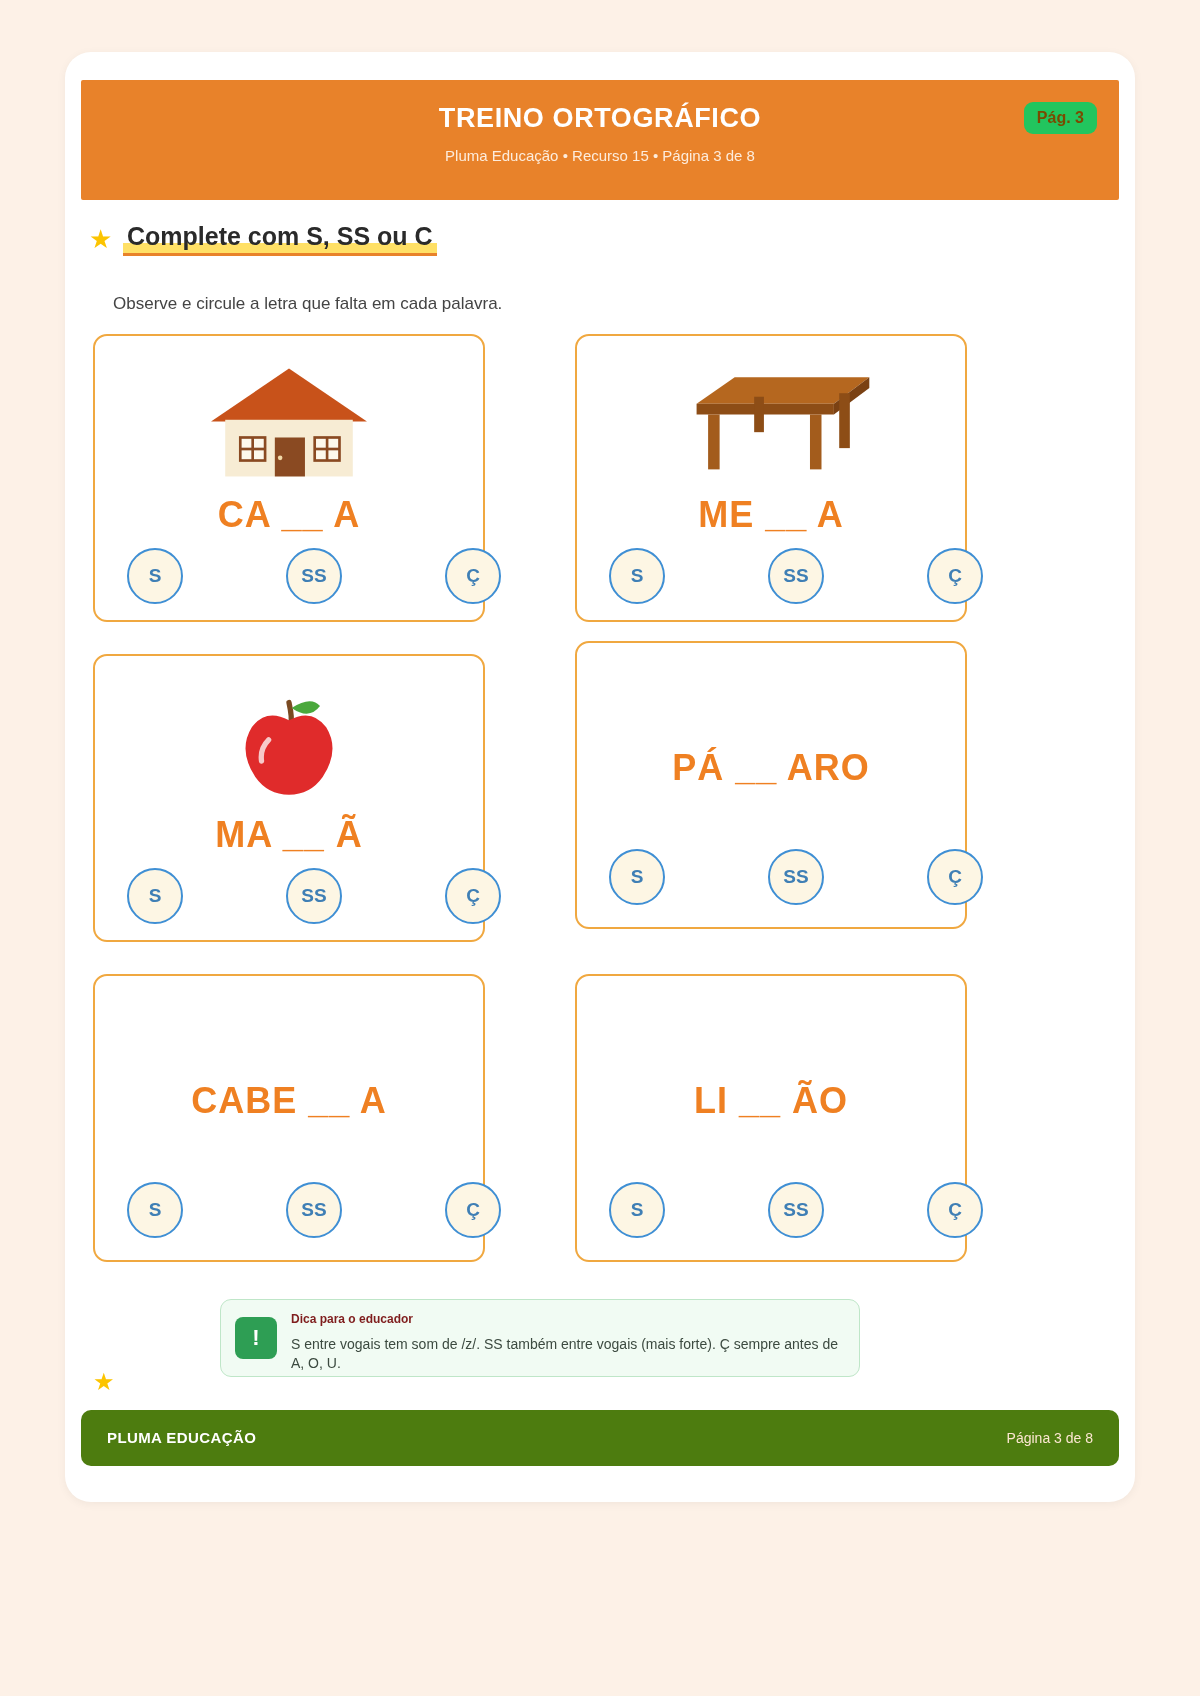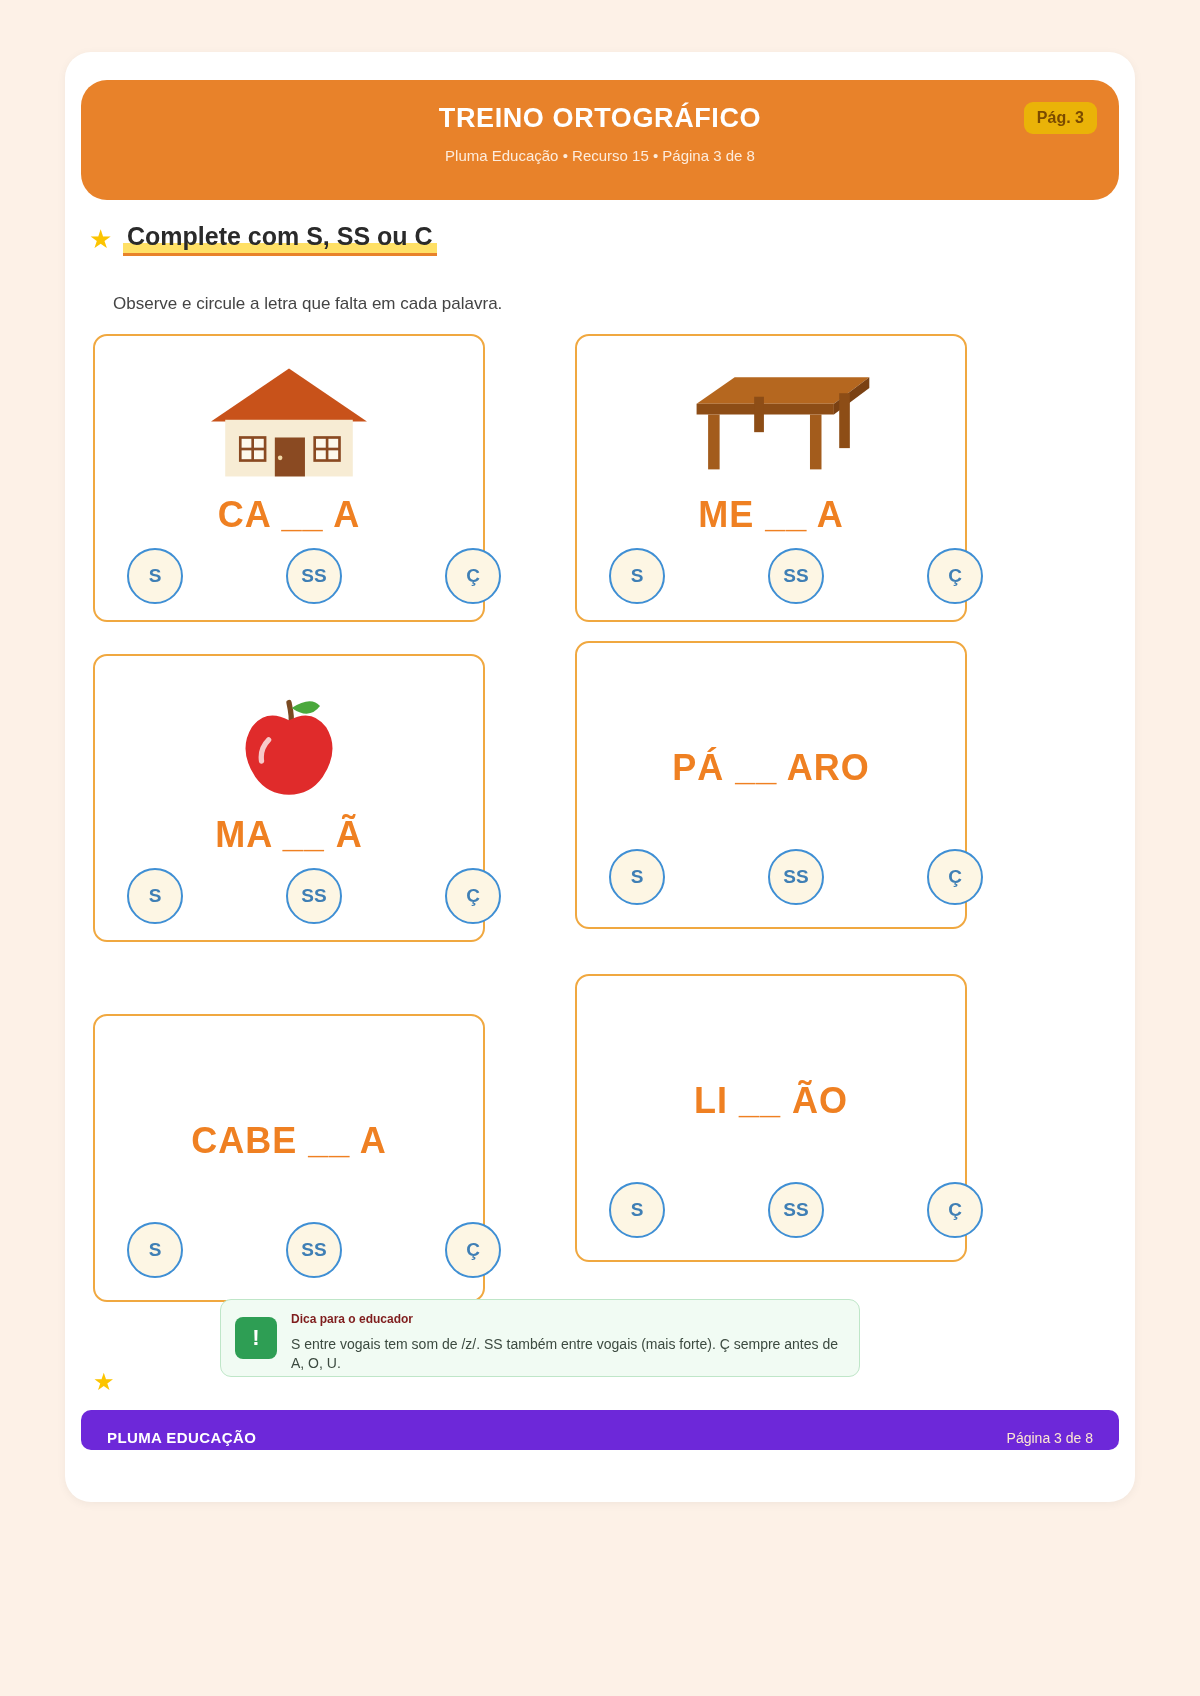--- a/index.html
+++ b/index.html
@@ -25,21 +25,21 @@
     overflow: hidden;
   }
   
   .header {
     position: absolute;
     left: 16px;
     top: 28px;
     width: 1038px;
     height: 120px;
     background: #e8822a;
-    border-radius: 26px;
+    border-radius: 2px;
   }
   .header-title {
     position: absolute;
     left: 0;
     top: 23px;
     width: 100%;
     text-align: center;
     color: #ffffff;
     font-size: 27px;
     font-weight: bold;
@@ -51,21 +51,21 @@
     top: 67px;
     width: 100%;
     text-align: center;
     color: #fdecdc;
     font-size: 15px;
   }
   .page-badge {
     position: absolute;
     right: 22px;
     top: 22px;
-    background: #eab308;
+    background: #22c55e;
     color: #7a4a00;
     font-size: 16px;
     font-weight: bold;
     padding: 7px 13px;
     border-radius: 9px;
   }
   
   .star {
     position: absolute;
     color: #fcc400;
@@ -107,21 +107,21 @@
     height: 288px;
     background: #ffffff;
     border: 2px solid #f0a840;
     border-radius: 14px;
     box-sizing: border-box;
   }
   .card.c0 { left: 0;   top: 0; }
   .card.c1 { left: 482px; top: 0; }
   .card.c2 { left: 0;   top: 320px; }
   .card.c3 { left: 482px; top: 307px; }
-  .card.c4 { left: 0;   top: 640px; margin-top: 40px; }
+  .card.c4 { left: 0;   top: 640px; }
   .card.c5 { left: 482px; top: 640px; }
 
   .art {
     position: absolute;
     left: 0;
     top: 14px;
     width: 100%;
     height: 136px;
   }
   .word {
@@ -204,22 +204,22 @@
     font-size: 14px;
     color: #3c4a40;
     line-height: 1.35;
   }
   
   .footer {
     position: absolute;
     left: 16px;
     top: 1358px;
     width: 1038px;
-    height: 40px;
-    background: #6d28d9;
+    height: 56px;
+    background: #4d7c0f;
     border-radius: 10px;
   }
   .footer-left {
     position: absolute;
     left: 26px;
     top: 19px;
     color: #ffffff;
     font-size: 15px;
     font-weight: bold;
     letter-spacing: 0.4px;

